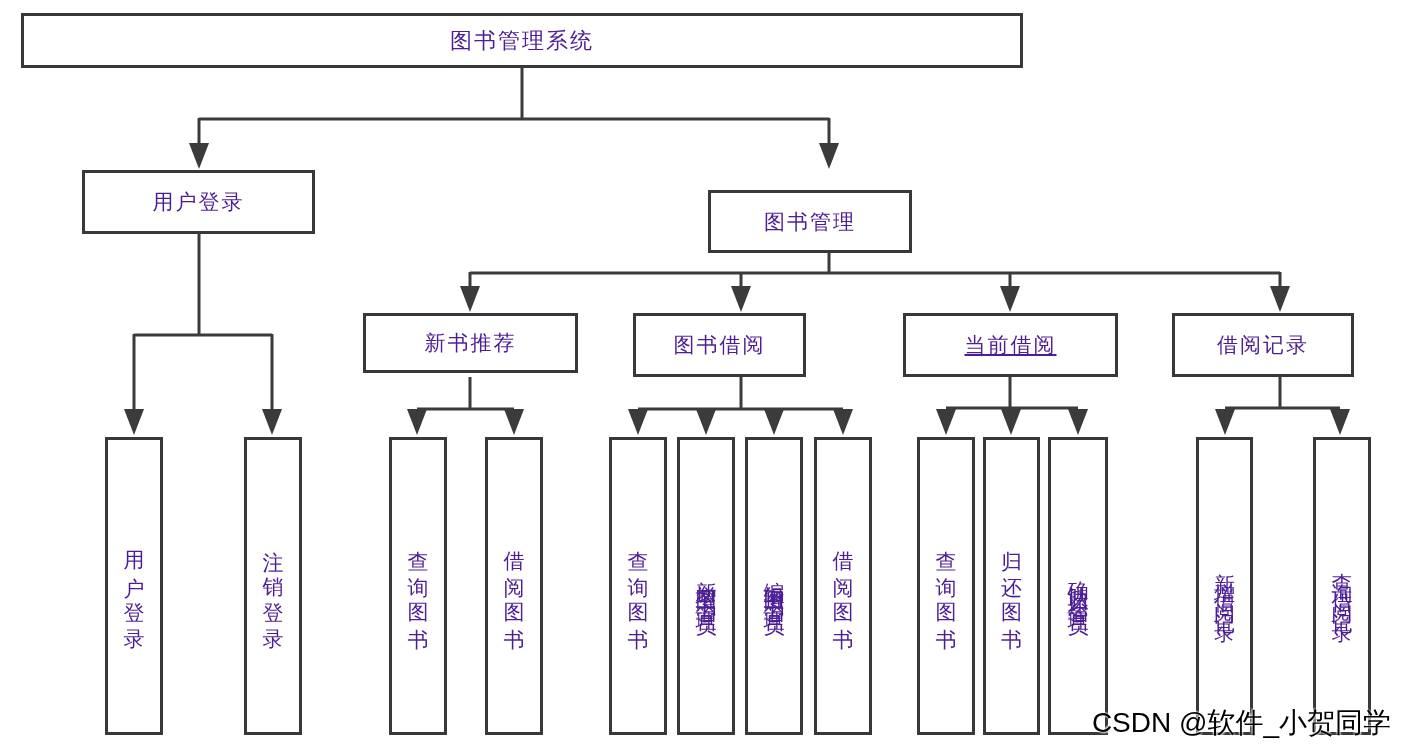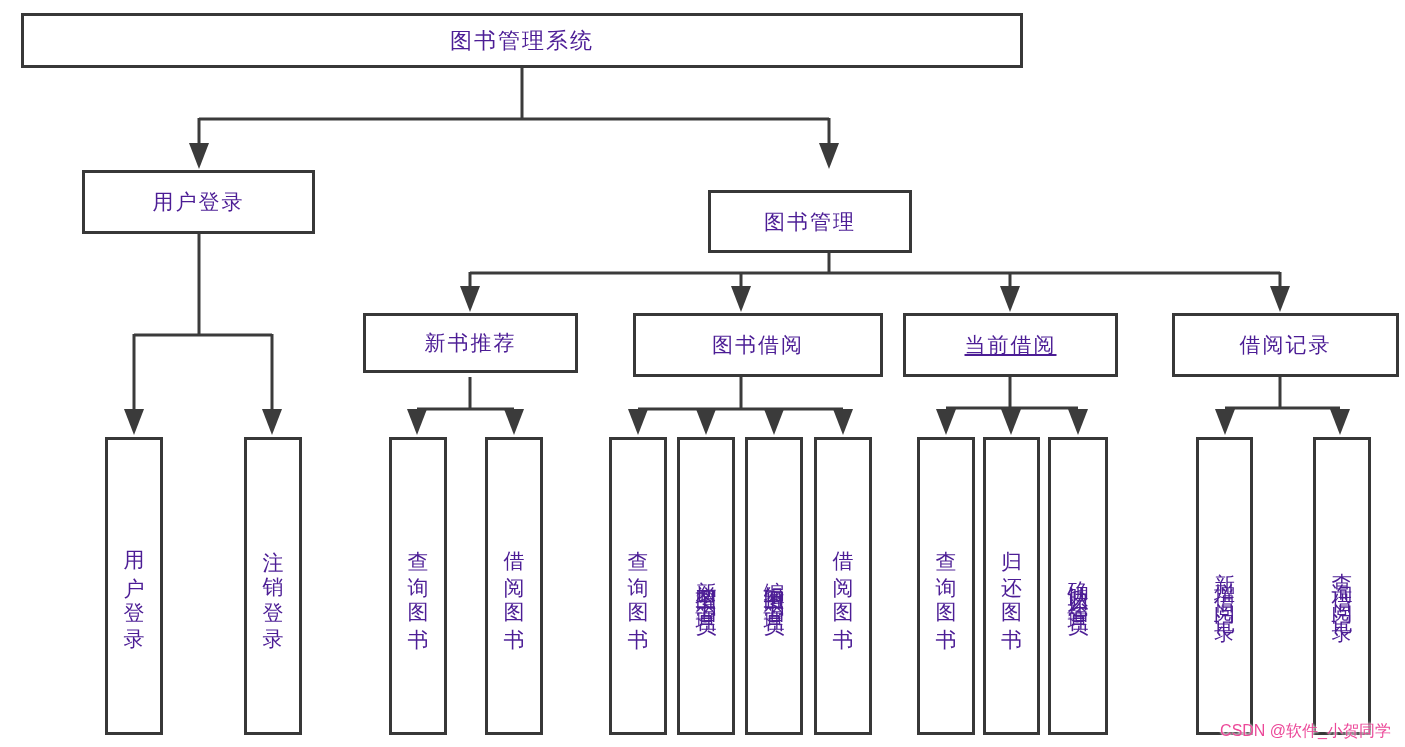--- a/index.html
+++ b/index.html
@@ -36,22 +36,22 @@
     text-orientation: mixed;
     font-size: 21px;
   }
   .node.v.ls-wide  { letter-spacing: 26px; }
   .node.v.ls-mid   { letter-spacing: 10px; }
   .node.v.ls-tight { letter-spacing: 5px; }
   .watermark {
     position: absolute;
     right: 14px;
     bottom: 5px;
-    font-size: 16px;
-    color: #ec4899;
+    font-size: 28px;
+    color: #000000;
     text-shadow: 1px 1px 2px #ffffff, -1px -1px 2px #ffffff;
     z-index: 10;
     white-space: nowrap;
   }
 </style>
 </head>
 <body>
 
 <div id="canvas">
 
@@ -127,27 +127,27 @@
   <div class="node h" style="left:82px; top:170px; width:233px; height:64px;">
     <span>用户登录</span>
   </div>
   <div class="node h" style="left:708px; top:170px; width:204px; height:63px;margin-top:20px;">
     <span>图书管理</span>
   </div>
 
   <div class="node h" style="left:363px; top:313px; width:215px; height:60px;">
     <span>新书推荐</span>
   </div>
-  <div class="node h" style="left:633px; top:313px; width:250px; height:64px;">
+  <div class="node h" style="left:633px; top:313px; width:173px; height:64px;">
     <span>图书借阅</span>
   </div>
   <div class="node h" style="left:903px; top:313px; width:215px; height:64px;text-decoration:underline;">
     <span>当前借阅</span>
   </div>
-  <div class="node h" style="left:1172px; top:313px; width:227px; height:64px;">
+  <div class="node h" style="left:1172px; top:313px; width:182px; height:64px;">
     <span>借阅记录</span>
   </div>
 
   <div class="node v ls-wide" style="left:105px; top:437px; width:58px; height:298px;">
     <span>用户登录</span>
   </div>
   <div class="node v ls-wide" style="left:244px; top:437px; width:58px; height:298px;">
     <span>注销登录</span>
   </div>
 

